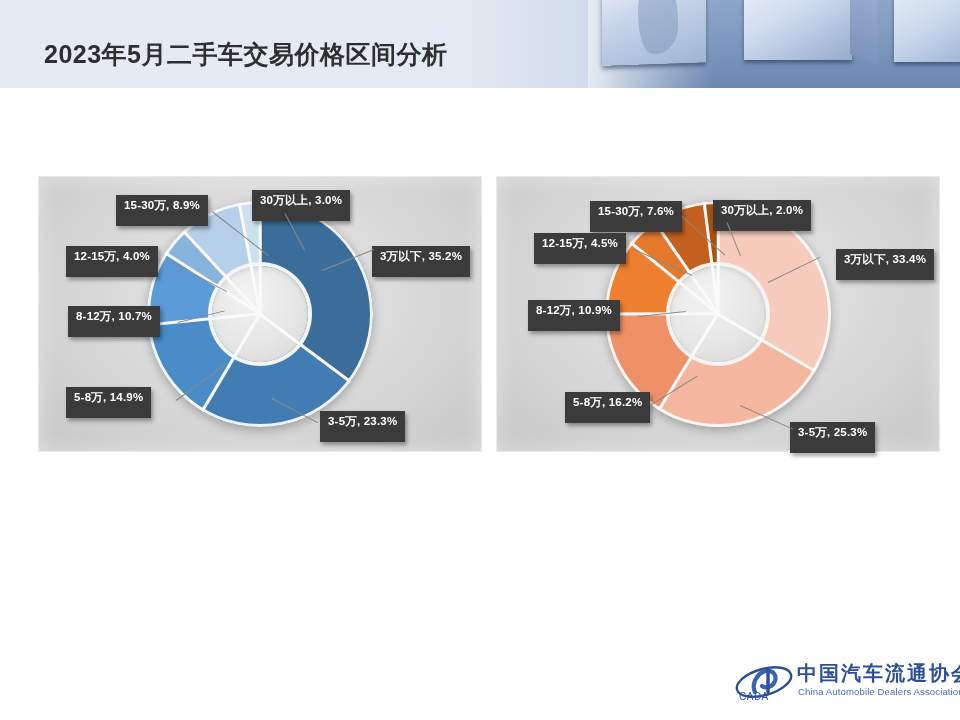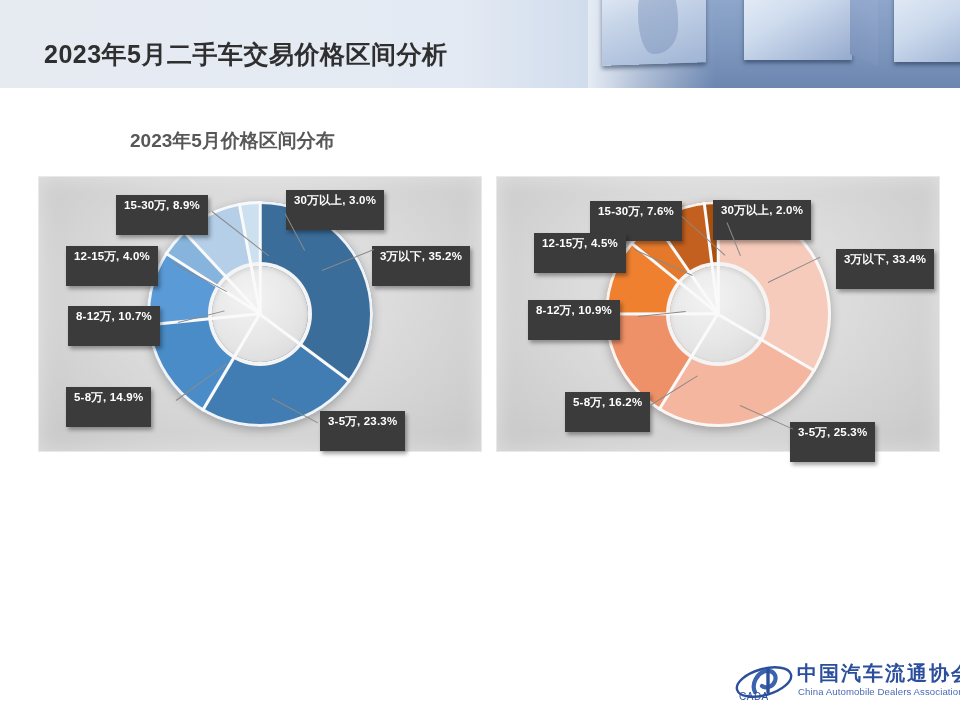--- a/index.html
+++ b/index.html
@@ -87,21 +87,21 @@
     position: absolute; left: 50%; top: 50%; width: 2.5px; height: 113px;
     background: #fafafa; transform-origin: 50% 100%;
   }
 
   
   .callout {
     position: absolute;
     background: #3b3b3b;
     color: #ffffff;
     font-size: 11.5px; font-weight: bold;
-    padding: 4px 8px 23px;
+    padding: 4px 8px 14px;
     white-space: nowrap;
     box-shadow: 2px 3px 4px rgba(0,0,0,.35);
     letter-spacing: .2px;
     line-height: 1.1;
   }
   .leader { position: absolute; background: #8a8a8a; height: 1px; transform-origin: 0 50%; }
 
   
   .body-text {
     position: absolute; left: 26px; width: 908px;
@@ -144,38 +144,37 @@
         <div class="map-shape"></div>
       </div>
       <div class="cube c2">
         <div class="map-shape m2"></div>
       </div>
       <div class="cube c3"></div>
     </div>
   </div>
   <div class="slide-title">2023年5月二手车交易价格区间分析</div>
 
-  <div class="chart-title left">2023年5月价格区间分布</div>
   <div class="panel left">
     <div class="donut-wrap">
       <div class="donut" id="donut-left" style="background: conic-gradient(rgb(58, 109, 154) 0deg, rgb(58, 109, 154) 126.72deg, rgb(65, 124, 179) 126.72deg, rgb(65, 124, 179) 210.6deg, rgb(74, 140, 200) 210.6deg, rgb(74, 140, 200) 264.24deg, rgb(90, 154, 214) 264.24deg, rgb(90, 154, 214) 302.76deg, rgb(135, 180, 221) 302.76deg, rgb(135, 180, 221) 317.16deg, rgb(181, 207, 232) 317.16deg, rgb(181, 207, 232) 349.2deg, rgb(205, 224, 240) 349.2deg, rgb(205, 224, 240) 360deg);">
         <div class="ringedge"></div>
         <div class="hole"></div>
       <div class="sep" style="transform: translate(-50%, -100%) rotate(0deg);"></div>
           <div class="sep" style="transform: translate(-50%, -100%) rotate(126.72deg);"></div>
           <div class="sep" style="transform: translate(-50%, -100%) rotate(210.6deg);"></div>
           <div class="sep" style="transform: translate(-50%, -100%) rotate(264.24deg);"></div>
           <div class="sep" style="transform: translate(-50%, -100%) rotate(302.76deg);"></div>
           <div class="sep" style="transform: translate(-50%, -100%) rotate(317.16deg);"></div>
           <div class="sep" style="transform: translate(-50%, -100%) rotate(349.2deg);"></div>
         </div>
     </div>
   </div>
 
-  <div class="callout" style="left:252px; top:190px;margin-left:34px;">30万以上, 3.0%</div>
+  <div class="callout" style="left:252px; top:190px;">30万以上, 3.0%</div>
   <div class="callout" style="left:116px; top:195px;">15-30万, 8.9%</div>
   <div class="callout" style="left:66px;  top:246px;">12-15万, 4.0%</div>
   <div class="callout" style="left:68px;  top:306px;">8-12万, 10.7%</div>
   <div class="callout" style="left:66px;  top:387px;">5-8万, 14.9%</div>
   <div class="callout" style="left:320px; top:411px;">3-5万, 23.3%</div>
   <div class="callout" style="left:372px; top:246px;">3万以下, 35.2%</div>
 
   <div class="leader" style="left:285px; top:213px; width:42px; transform:rotate(62deg);"></div>
   <div class="leader" style="left:212px; top:211px; width:72px; transform:rotate(38deg);"></div>
   <div class="leader" style="left:172px; top:262px; width:62px; transform:rotate(28deg);"></div>

